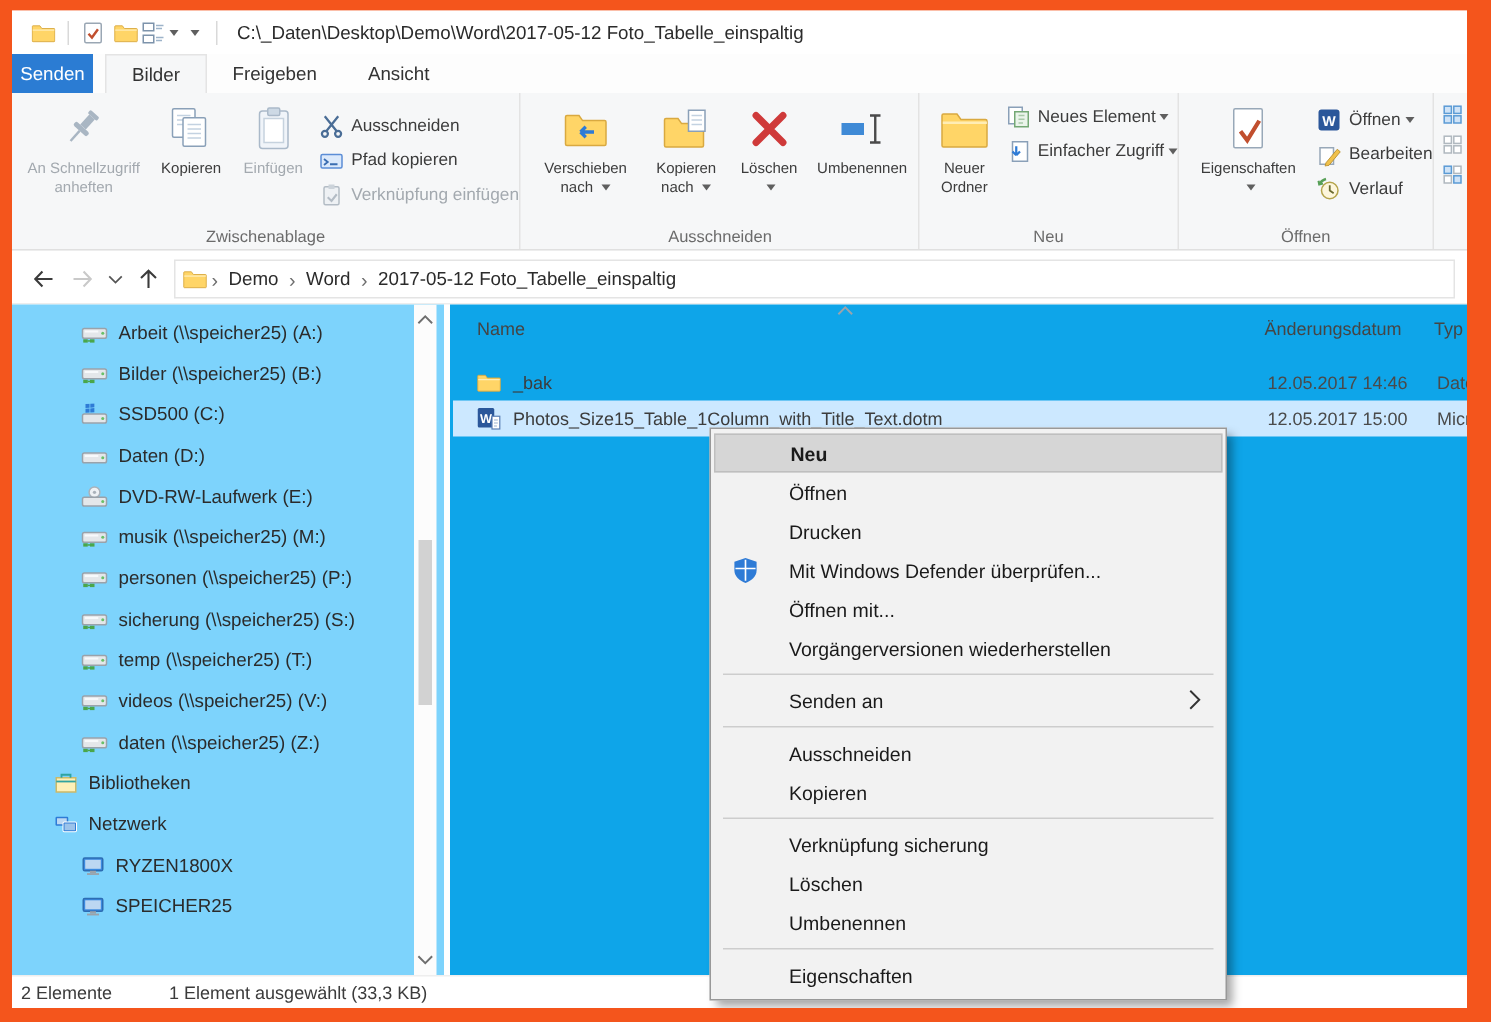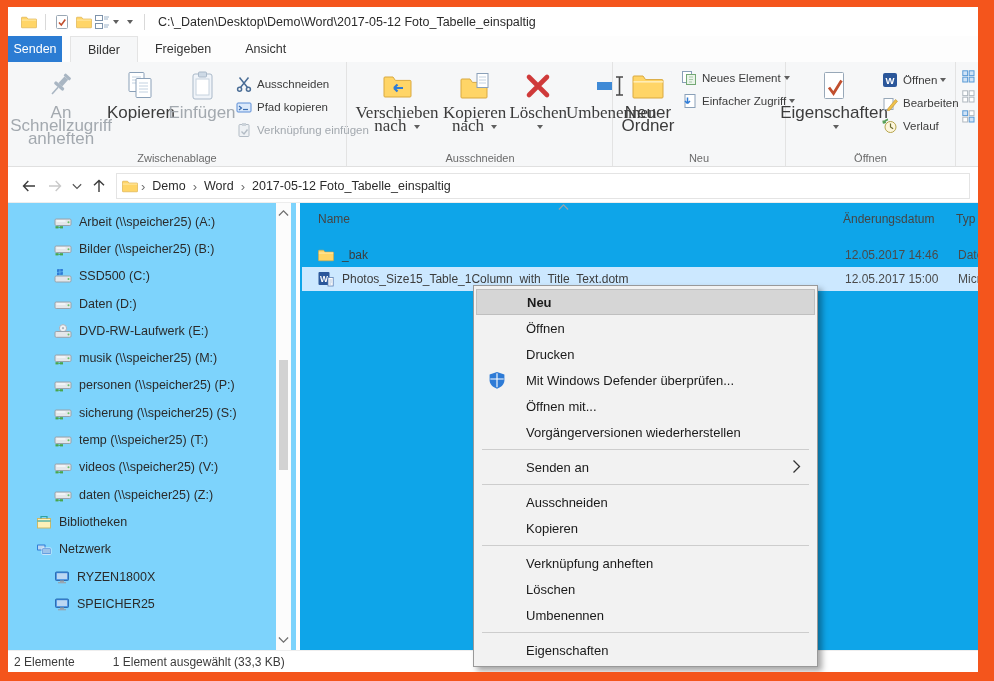--- a/index.html
+++ b/index.html
@@ -24,21 +24,21 @@
   .tab-file{background:#2b7cd3;color:#fff;font-size:12.5px;display:flex;align-items:center;justify-content:center;width:54px;margin-right:8px;}
   .tab{font-size:12.5px;color:#333;display:flex;align-items:center;justify-content:center;padding:0 17px;}
   .tab.active{background:#f6f7f8;border:1px solid #e4e4e4;border-bottom:none;}
 
   
   .ribbon{position:absolute;left:0;top:55px;width:100%;height:105px;background:#f6f7f8;border-bottom:1px solid #e0e0e0;box-sizing:border-box;}
   .rgroup{position:absolute;top:0;height:104px;border-right:1px solid #e3e3e3;box-sizing:border-box;}
   .rgroup-label{position:absolute;bottom:2px;left:0;width:100%;text-align:center;font-size:11px;color:#6b6b6b;white-space:nowrap;}
   .rcontent{display:flex;align-items:flex-start;padding-top:4px;}
   .rbig{display:flex;flex-direction:column;align-items:center;padding:4px 3px 2px;cursor:default;}
-  .rbig .rlabel{font-size:17px;line-height:13px;text-align:center;color:#3c3c3c;margin-top:4px;white-space:pre-line;}
+  .rbig .rlabel{font-size:10px;line-height:13px;text-align:center;color:#3c3c3c;margin-top:4px;white-space:pre-line;}
   .rbig.dim .rlabel{color:#a3a9af;}
   .rsmall-col{display:flex;flex-direction:column;margin-left:4px;margin-top:6px;}
   .rsmall{display:flex;align-items:center;height:23px;font-size:11.5px;color:#3c3c3c;cursor:default;white-space:nowrap;}
   .rsmall .ic{margin-right:5px;}
   .rsmall.dim{color:#a3a9af;}
   .selgroup-col{display:flex;flex-direction:column;gap:7px;padding-top:8px;padding-left:5px;}
 
   
   .addressbar{position:absolute;left:0;top:163px;width:100%;height:32px;background:#fff;display:flex;align-items:center;}
   .nav-btn{width:26px;height:24px;display:flex;align-items:center;justify-content:center;cursor:default;}
@@ -213,21 +213,21 @@
                   </svg>
                 </span>
               <span>Verknüpfung einfügen</span>
             </div>
           </div>
         </div>
         <div class="rgroup-label">Zwischenablage</div>
       </div>
 
       <div class="rgroup" style="left:340px;width:265px;">
-        <div class="rcontent" style="padding-left:6px;font-family:Liberation Serif, serif;">
+        <div class="rcontent" style="padding-left:6px;">
           <div class="rbig" style="width:80px;">
             <span class="ic s32">
                 <svg viewBox="0 0 32 28">
                   <path d="M4 5h8l2.4 3.4H29a1 1 0 0 1 1 1V24a1 1 0 0 1-1 1H4a1 1 0 0 1-1-1V6a1 1 0 0 1 1-1z" fill="#ffd567" stroke="#d9a940"></path>
                   <path d="M22 16h-9m0 0l3.5-3.5M13 16l3.5 3.5" fill="none" stroke="#2e7bd6" stroke-width="2.2"></path>
                 </svg>
               </span>
             <span class="rlabel"><span>Verschieben nach</span> <span class="caret"></span></span>
           </div>
           <div class="rbig" style="width:66px;">
@@ -730,21 +730,21 @@
         </div>
         <div class="menu-sep"></div>
         <div class="menu-item">
           <span>Ausschneiden</span>
         </div>
         <div class="menu-item">
           <span>Kopieren</span>
         </div>
         <div class="menu-sep"></div>
         <div class="menu-item">
-          <span>Verknüpfung anheften</span>
+          <span>Verknüpfung sicherung</span>
         </div>
         <div class="menu-item">
           <span>Löschen</span>
         </div>
         <div class="menu-item">
           <span>Umbenennen</span>
         </div>
         <div class="menu-sep"></div>
         <div class="menu-item">
           <span>Eigenschaften</span>

